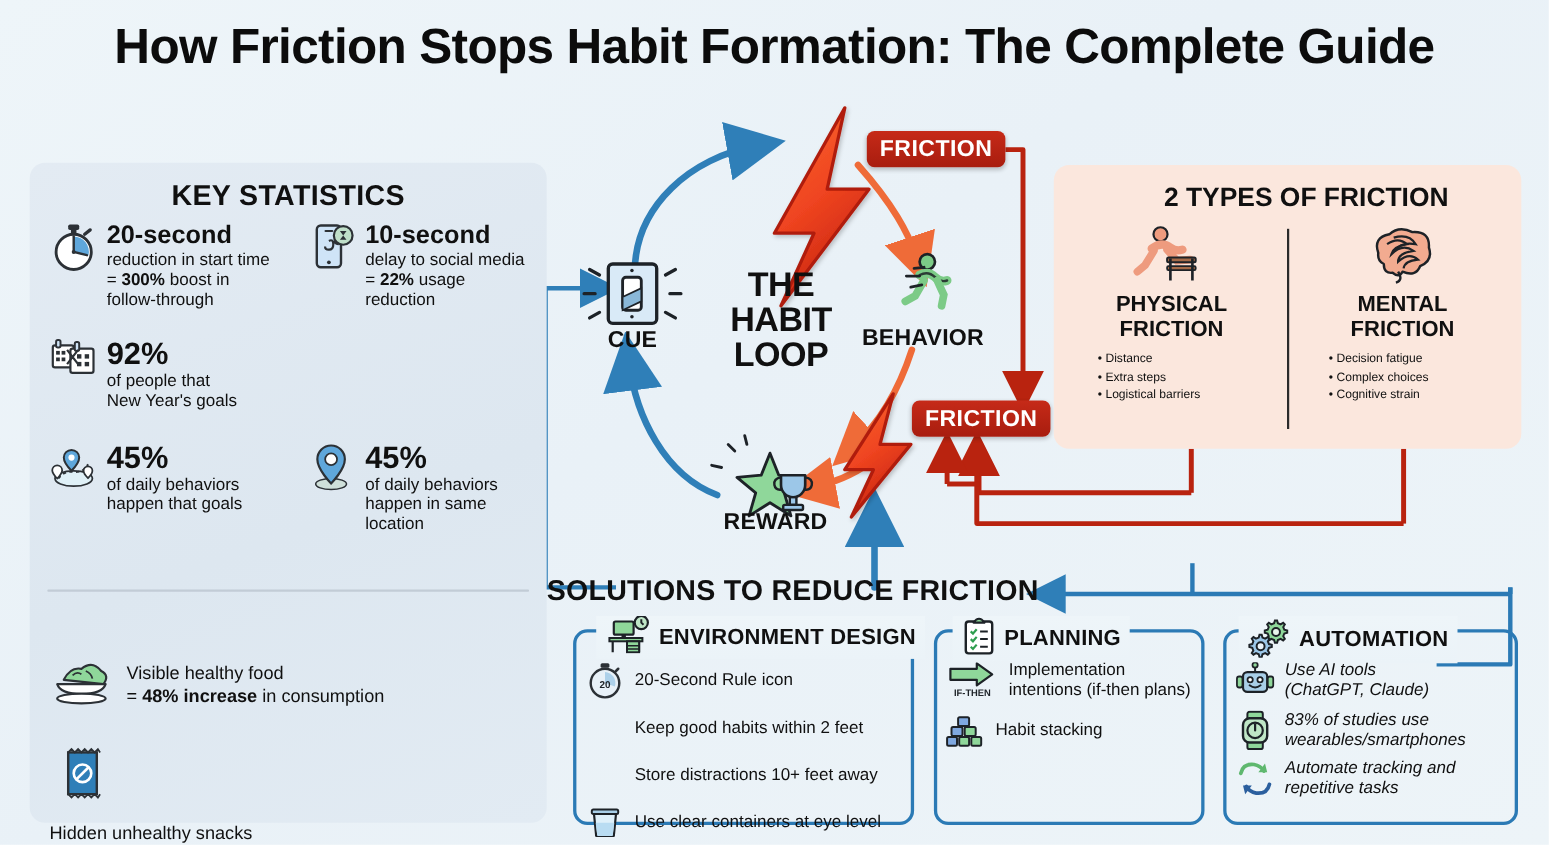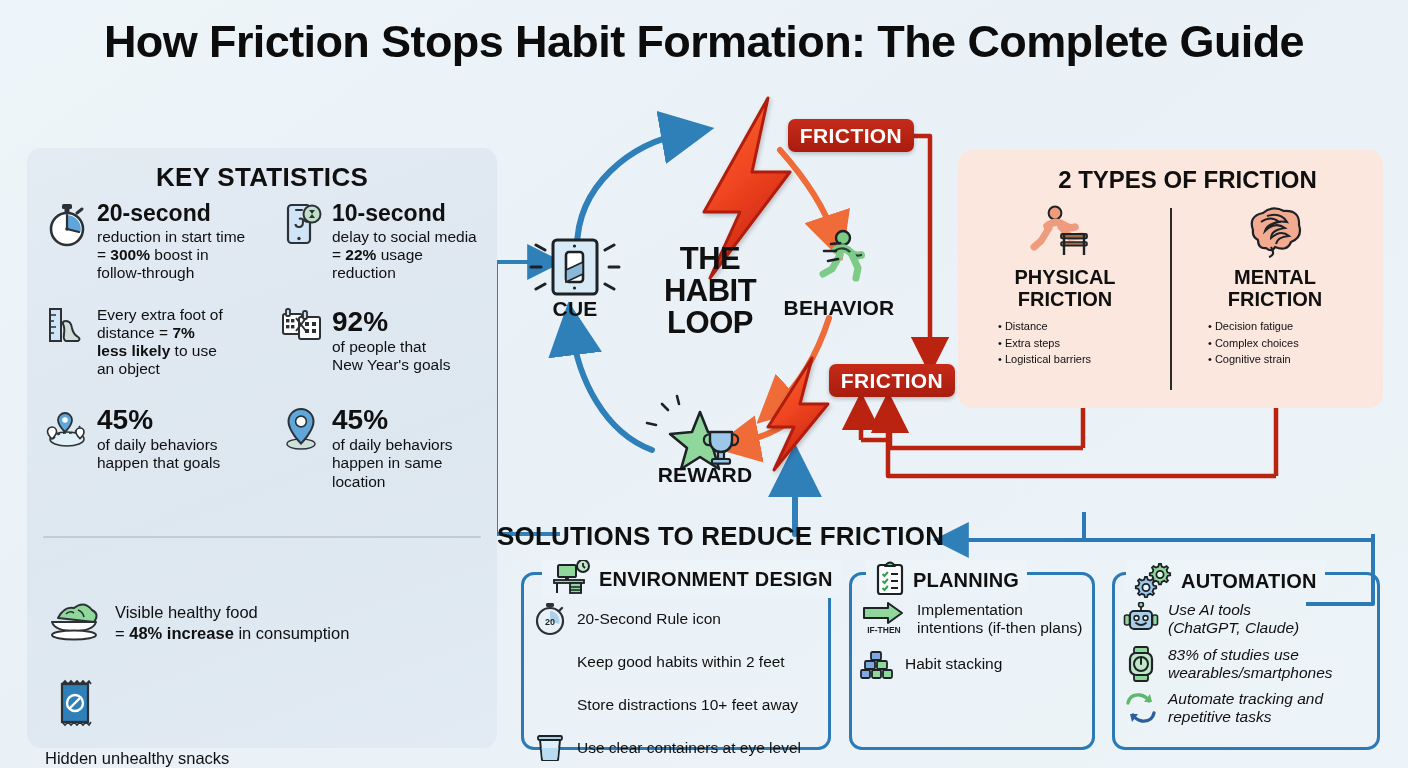--- a/index.html
+++ b/index.html
@@ -203,35 +203,20 @@
             <span>= <b>22%</b> usage</span><br>
             <span>reduction</span>
           </div>
         </div>
       </div>
 
       <div class="stat-row" style="margin-top:22px;">
         <div class="stat-cell">
           <div class="stat-ico">
             <svg width="42" height="46" viewBox="0 0 42 46">
-              <rect x="4" y="2" width="11" height="32" fill="#cfe4f7" stroke="#2c3136" stroke-width="2"></rect>
-              <path d="M4 8 h6 M4 14 h4 M4 20 h6 M4 26 h4" stroke="#2c3136" stroke-width="1.6"></path>
-              <path d="M20 14 q5 0 6 7 q1 6 6 9 q3 2 0 4 h-12 q-3 -1 -2 -7 q1 -6 -1 -10 q-1 -3 3 -3z" fill="#cfe0da" stroke="#2c3136" stroke-width="2" stroke-linejoin="round"></path>
-            </svg>
-          </div>
-          <div class="stat-txt">
-            <span>Every extra foot of</span><br>
-            <span>distance = <b>7%</b></span><br>
-            <span><b>less likely</b> to use</span><br>
-            <span>an object</span>
-          </div>
-        </div>
-        <div class="stat-cell">
-          <div class="stat-ico">
-            <svg width="42" height="46" viewBox="0 0 42 46">
               <rect x="2" y="7" width="19" height="20" rx="2" fill="#fff" stroke="#2c3136" stroke-width="2"></rect>
               <rect x="5" y="2" width="4" height="7" rx="1.6" fill="#cfe4f7" stroke="#2c3136" stroke-width="1.8"></rect>
               <rect x="5" y="12" width="3.4" height="3.4" fill="#2c3136"></rect>
               <rect x="10" y="12" width="3.4" height="3.4" fill="#2c3136"></rect>
               <rect x="5" y="18" width="3.4" height="3.4" fill="#2c3136"></rect>
               <rect x="10" y="18" width="3.4" height="3.4" fill="#2c3136"></rect>
               <rect x="18" y="10" width="21" height="22" rx="2" fill="#fff" stroke="#2c3136" stroke-width="2"></rect>
               <rect x="22" y="4" width="4" height="8" rx="1.6" fill="#cfe4f7" stroke="#2c3136" stroke-width="1.8"></rect>
               <rect x="24" y="15" width="4" height="4" fill="#2c3136"></rect>
               <rect x="31" y="15" width="4" height="4" fill="#2c3136"></rect>

